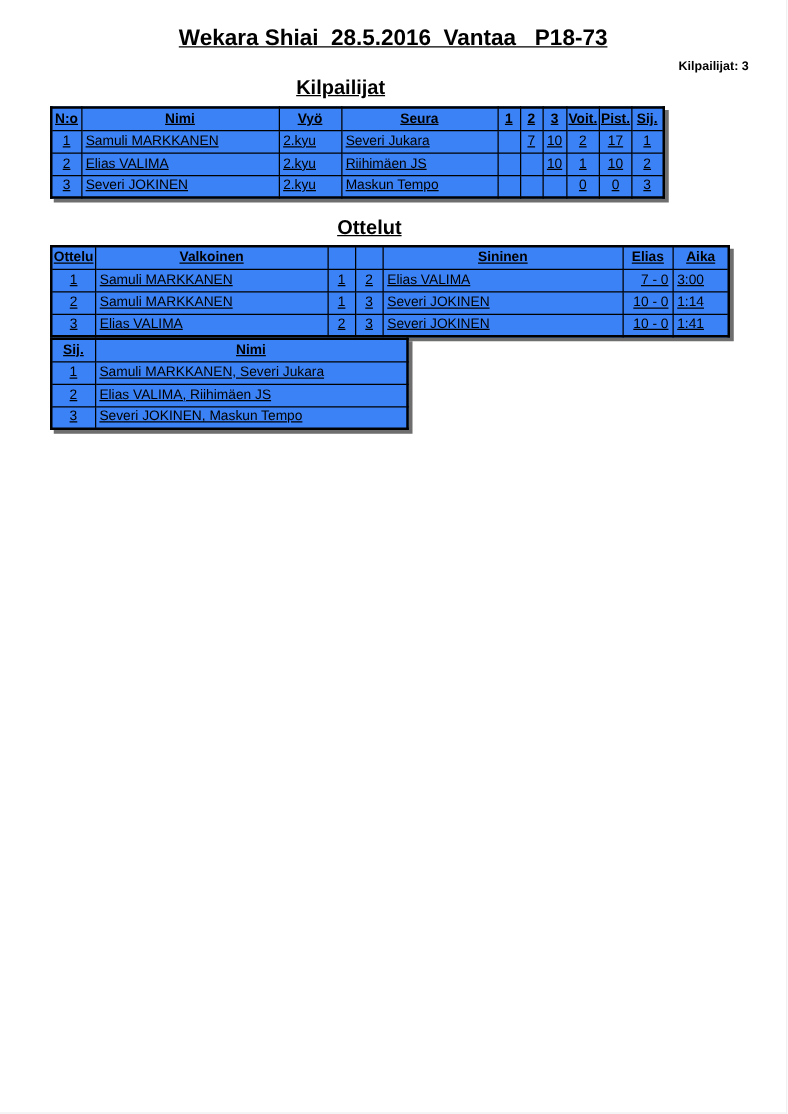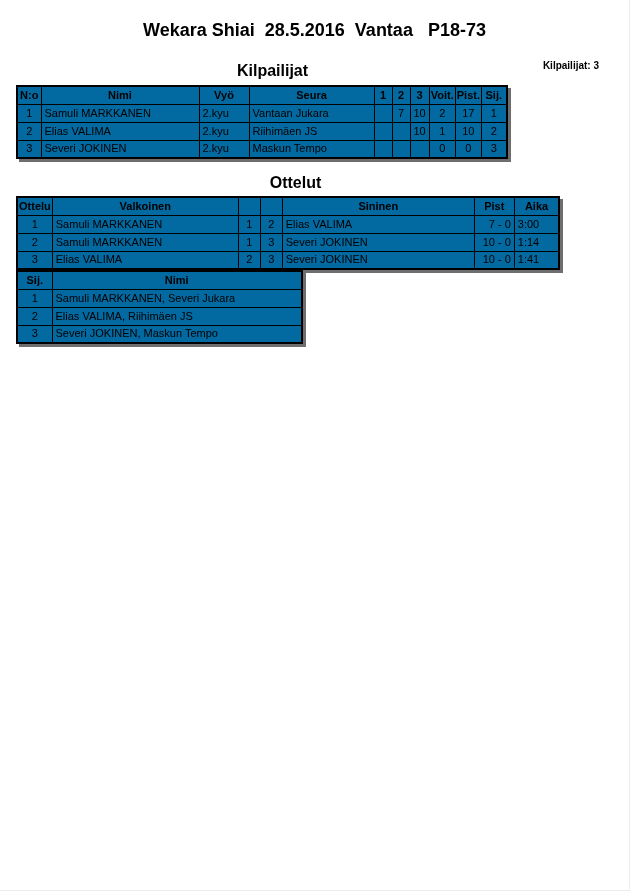--- a/index.html
+++ b/index.html
@@ -9,49 +9,50 @@
     font-family: "Liberation Sans", sans-serif;
     color: #000;
   }
   .page {
     position: relative;
     width: 630px; height: 891px;
     background: #fff;
     border-right: 1px solid #ececec;
     border-bottom: 1px solid #ececec;
     overflow: hidden;
+    text-decoration: underline;
   }
   .title {
     padding-top: 18px;
     text-align: center;
     font-size: 18px;
     line-height: 24px;
     font-weight: bold;
     white-space: pre;
   }
   .count {
     position: absolute;
-    top: 60px; right: 30px;
+    top: 48px; right: 30px;
     font-size: 10px;
     font-weight: bold;
   }
   .sec {
     font-weight: bold;
     font-size: 16px;
     line-height: 15px;
     text-align: center;
   }
   .sec.k { width: 489px; margin: 21px 0 7px 28px; }
   .sec.o { width: 535px; margin: 16px 0 6px 28px; }
   .sec.t { width: 285px; margin: 14px 0 6px 28px; }
   table.tbl {
     border-collapse: collapse;
     table-layout: fixed;
-    margin-left: 16px;
-    background: #0369a1;
+    margin-left: 40px;
+    background: #3b82f6;
     border: 2px solid #000;
     box-shadow: 3px 3px 0 #6e6e6e;
   }
   .tbl th, .tbl td {
     border: 1px solid #000;
     height: 18px;
     font-size: 11px;
     line-height: 13px;
     padding: 0 3px;
     vertical-align: middle;
@@ -98,21 +99,21 @@
         <th>Voit.</th>
         <th>Pist.</th>
         <th>Sij.</th>
       </tr>
     </thead>
     <tbody>
       <tr>
         <td class="ac">1</td>
         <td class="al">Samuli MARKKANEN</td>
         <td class="al">2.kyu</td>
-        <td class="al">Vantaan Jukara</td>
+        <td class="al">Severi Jukara</td>
         <td class="ac"></td>
         <td class="ac">7</td>
         <td class="ac">10</td>
         <td class="ac">2</td>
         <td class="ac">17</td>
         <td class="ac">1</td>
       </tr>
       <tr>
         <td class="ac">2</td>
         <td class="al">Elias VALIMA</td>
@@ -151,21 +152,21 @@
         <col style="width:40px">
         <col style="width:45px">
     </colgroup>
     <thead>
       <tr>
         <th class="ovf">Ottelu</th>
         <th>Valkoinen</th>
         <th></th>
         <th></th>
         <th>Sininen</th>
-        <th>Pist</th>
+        <th>Elias</th>
         <th>Aika</th>
       </tr>
     </thead>
     <tbody>
       <tr>
         <td class="ac">1</td>
         <td class="al">Samuli MARKKANEN</td>
         <td class="ac">1</td>
         <td class="ac">2</td>
         <td class="al">Elias VALIMA</td>

